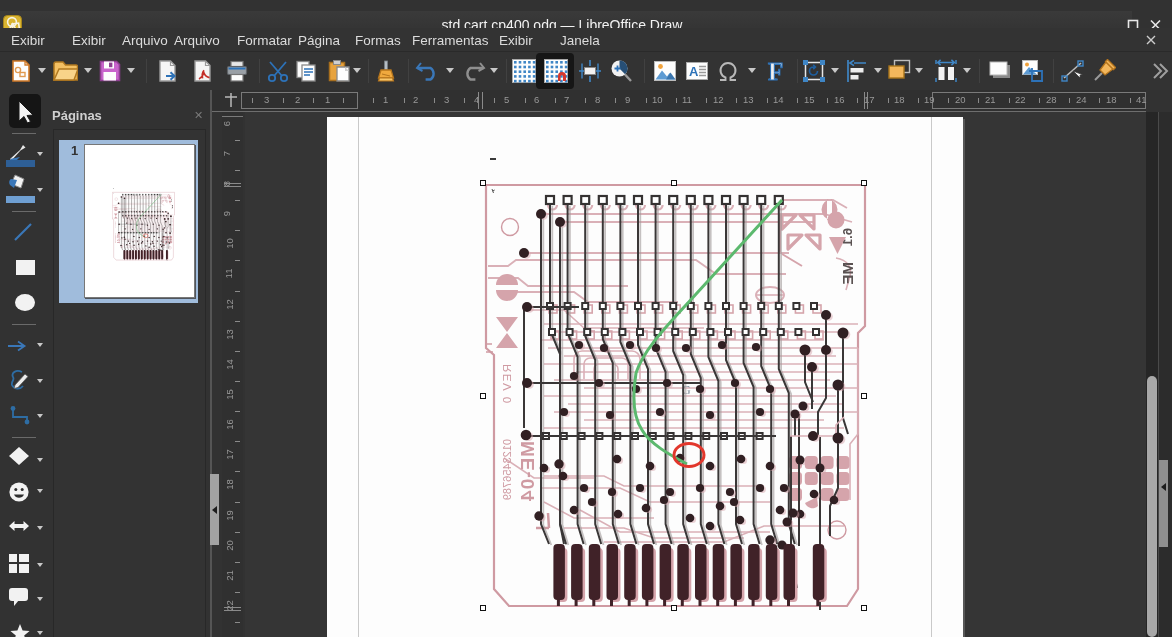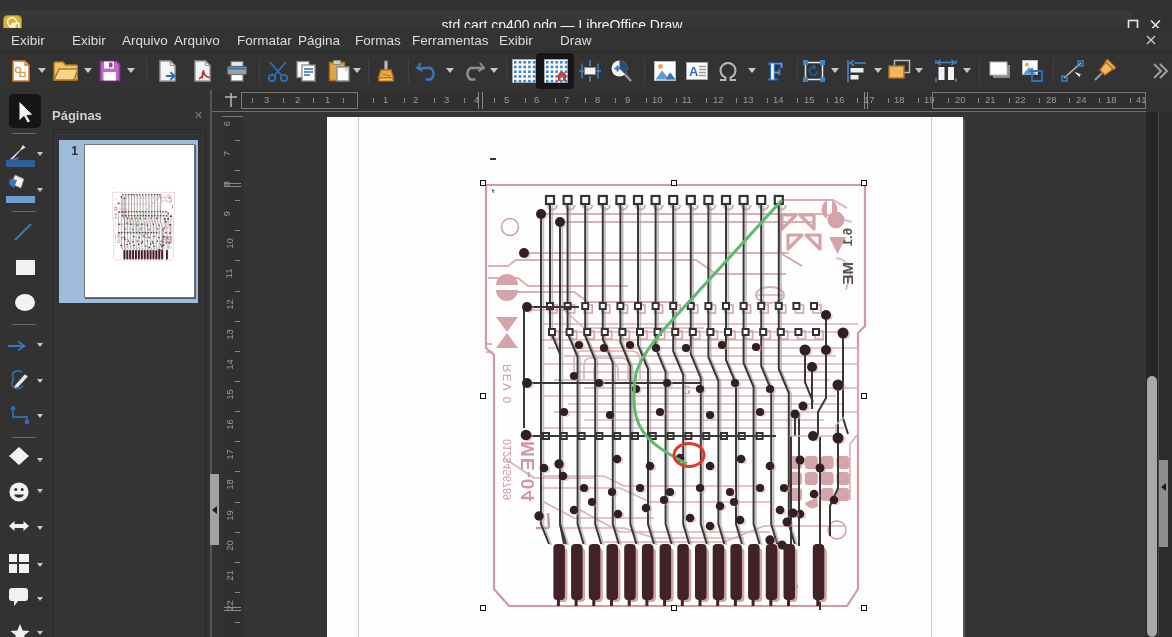--- a/index.html
+++ b/index.html
@@ -69,21 +69,21 @@
     <div id="menubar">
       <span class="mitem" style="left:11px">Exibir</span>
       <span class="mitem" style="left:72px">Exibir</span>
       <span class="mitem" style="left:122px">Arquivo</span>
       <span class="mitem" style="left:174px">Arquivo</span>
       <span class="mitem" style="left:237px">Formatar</span>
       <span class="mitem" style="left:298px">Página</span>
       <span class="mitem" style="left:355px">Formas</span>
       <span class="mitem" style="left:412px">Ferramentas</span>
       <span class="mitem" style="left:499px">Exibir</span>
-      <span class="mitem" style="left:560px">Draw</span>
+      <span class="mitem" style="left:560px">Janela</span>
       <svg style="position:absolute;left:1144px;top:5px" width="14" height="14" viewBox="0 0 14 14">
 <path d="M3 3 L11 11 M11 3 L3 11" stroke="#cccccc" stroke-width="1.4"></path>
       </svg>
     </div>
     <div id="toolbar">
       <div class="tsep" style="left:146px"></div>
       <div class="tsep" style="left:259px"></div>
       <div class="tsep" style="left:368px"></div>
       <div class="tsep" style="left:408px"></div>
       <div class="tsep" style="left:506px"></div>

